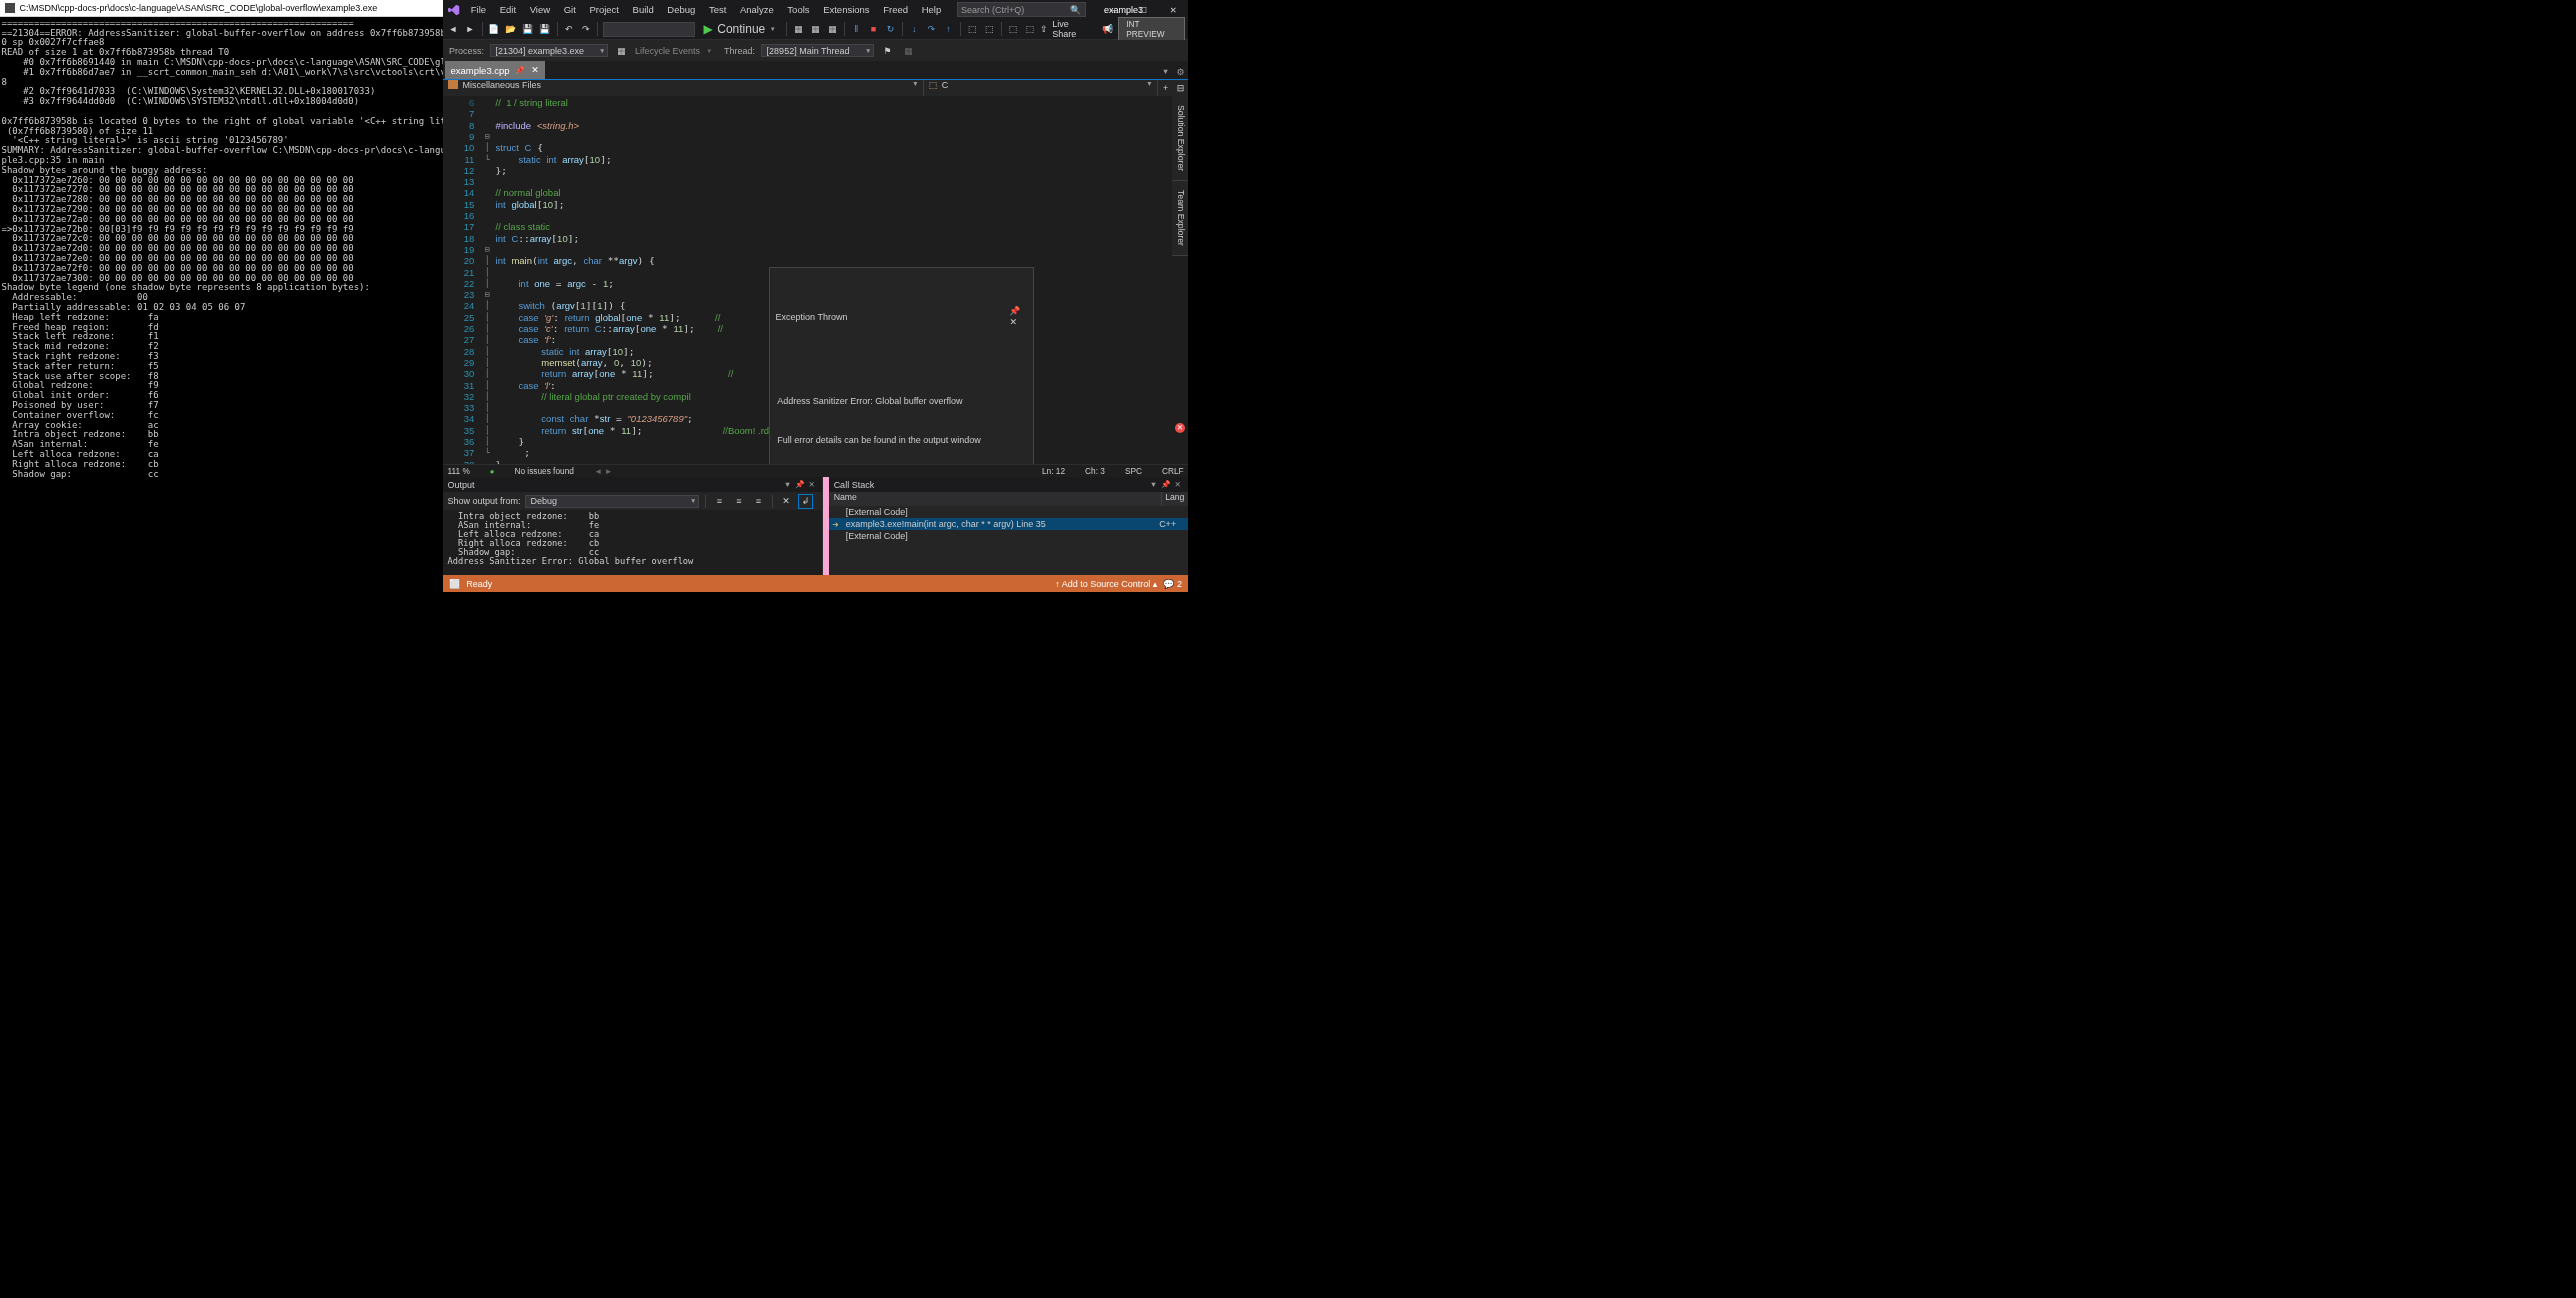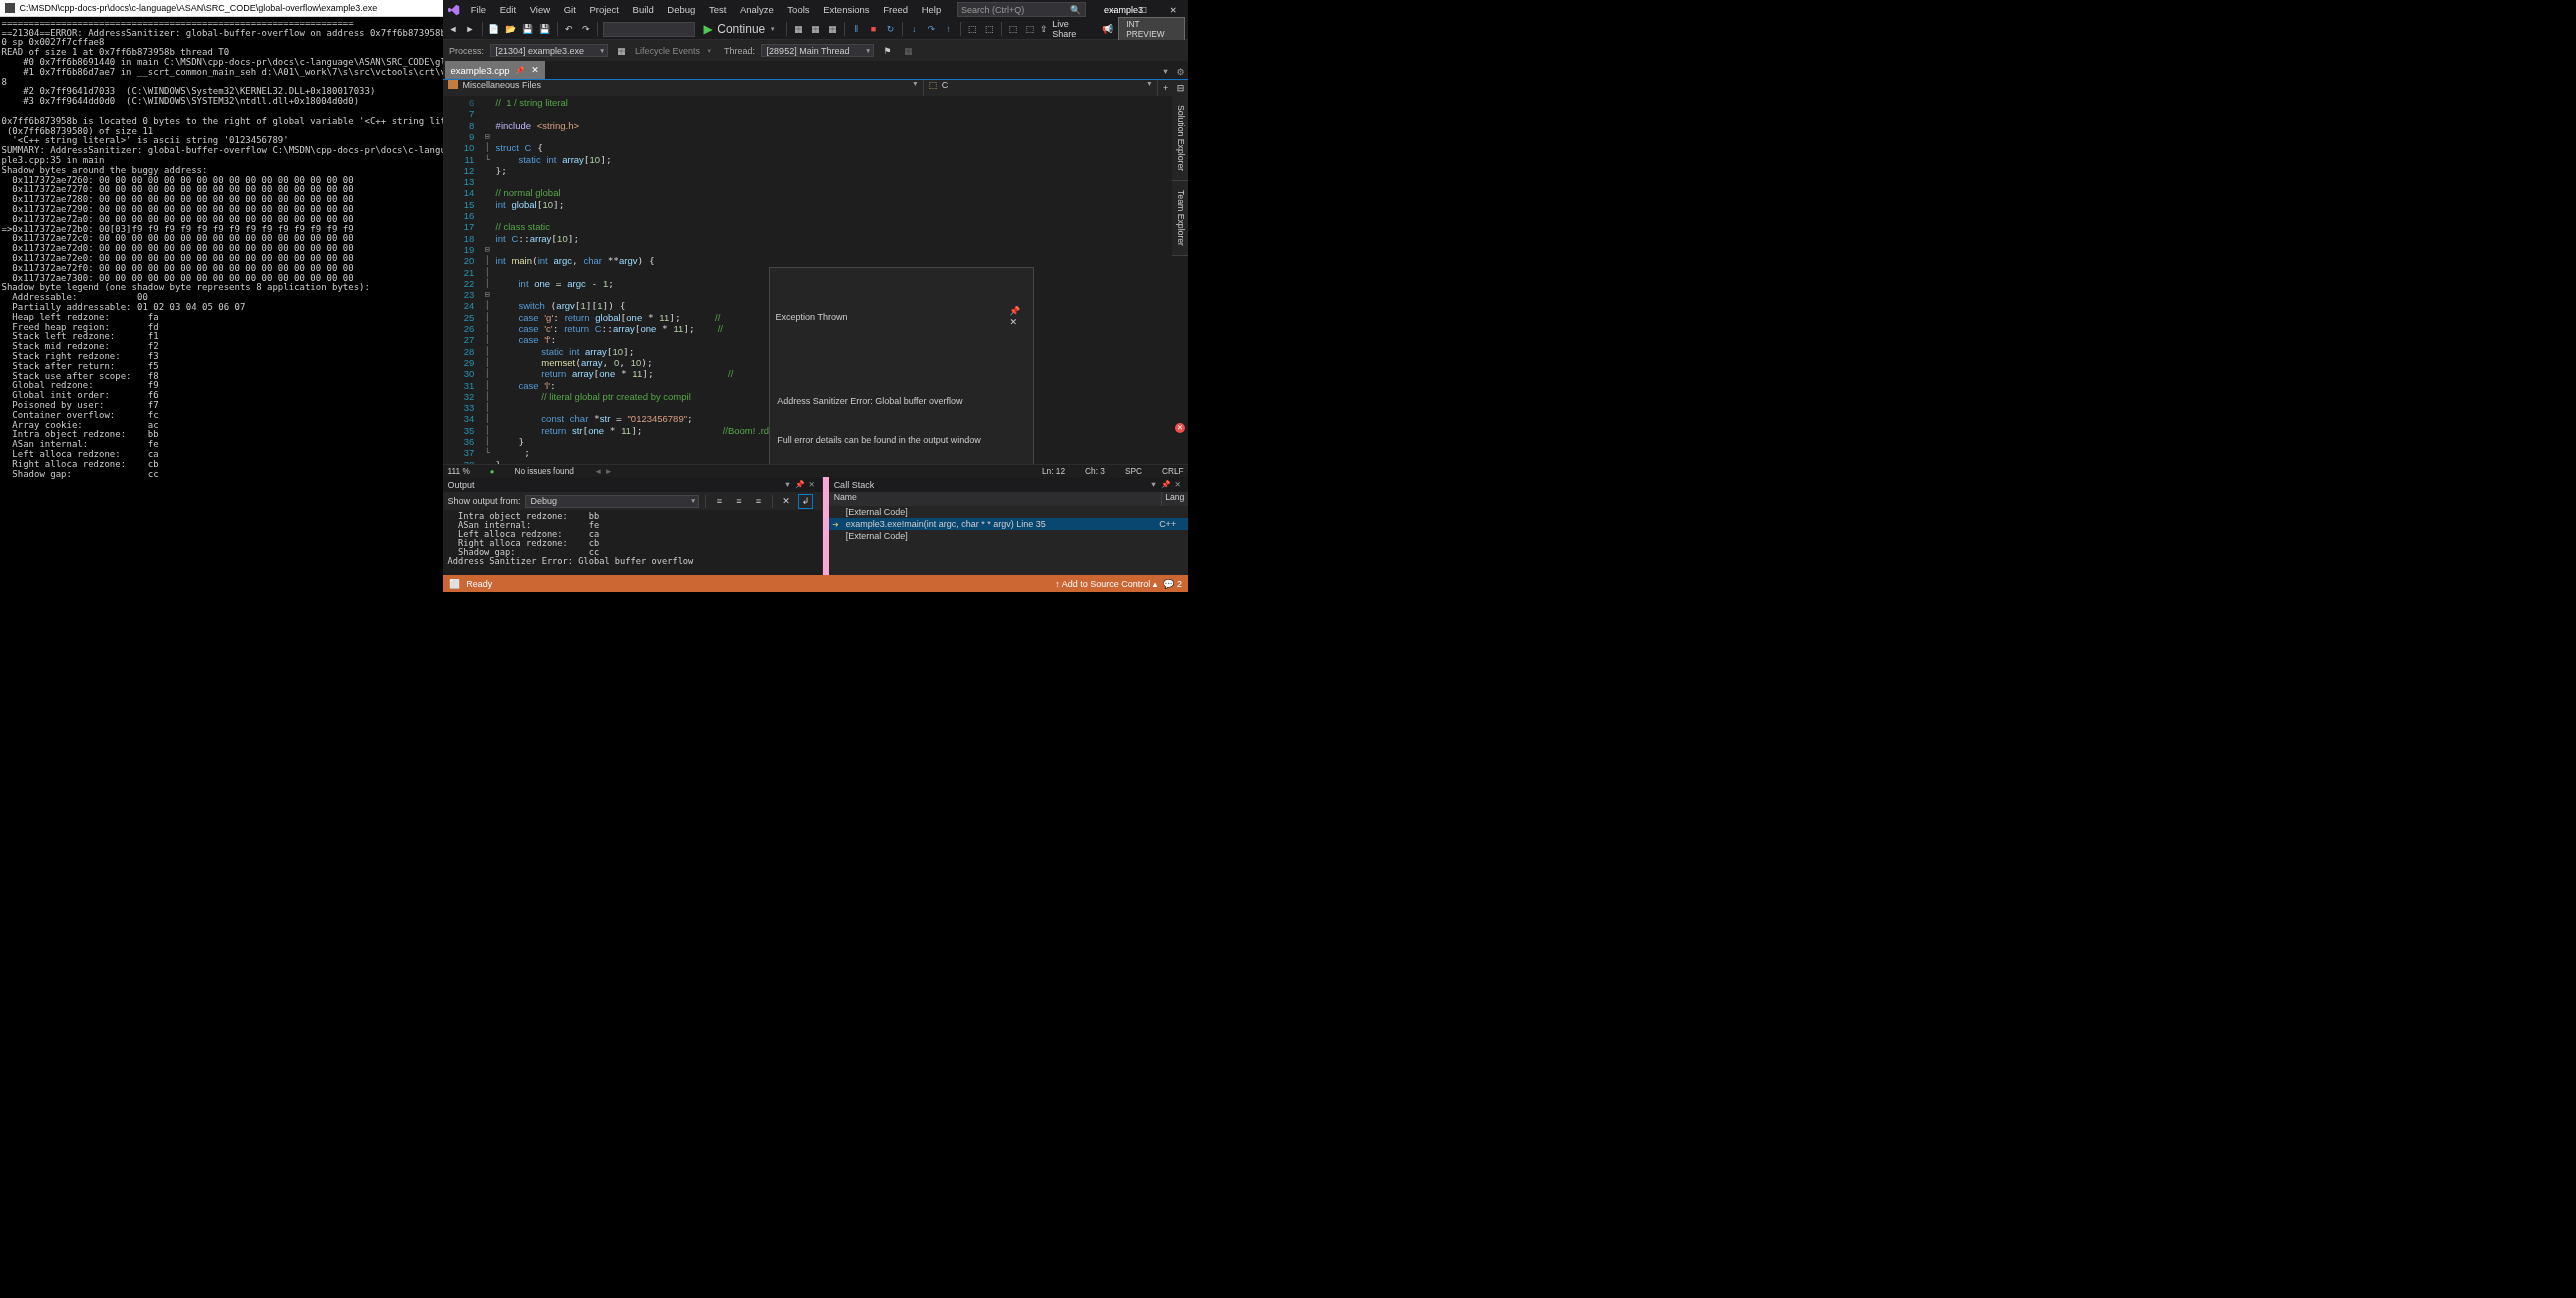--- a/index.html
+++ b/index.html
@@ -37,21 +37,21 @@
 .navbar { height:16.6px; background:#252526; border-top:0.8px solid #1177cc; display:flex; align-items:center; font-size:9px; color:#ccc; }
 .navbar .ncombo { flex:1; padding:0 4.5px; display:flex; align-items:flex-start; gap:4.5px; border-right:0.8px solid #3e3e42; height:100%; }
 .navbar .nfile-icon { width:10.6px; height:9px; background:#c27c3f; display:inline-block; }
 .editor-wrap { flex:1; display:flex; overflow:hidden; position:relative; }
 .right-tabs { position:absolute; right:0; top:0; width:16.6px; display:flex; flex-direction:column; background:#252526; }
 .right-tab { writing-mode:vertical-rl; text-orientation:mixed; color:#ccc; font-size:8.7px; padding:9px 2.3px; border-bottom:0.8px solid #3e3e42; }
 .gutter { width:39px; background:#1e1e1e; color:#2b91af; font-family:Consolas,monospace; font-size:9.5px; text-align:right; padding:1.5px 7.6px 0 0; line-height:11.3px; }
 .fold-col { width:10.6px; background:#1e1e1e; color:#888; font-family:Consolas,monospace; font-size:8.3px; line-height:11.3px; padding-top:1.5px; text-align:center; }
 .code { flex:1; background:#1e1e1e; color:#d4d4d4; font-family:Consolas,monospace; font-size:9.5px; line-height:11.3px; padding:1.5px 0 0 3px; white-space:pre; overflow:hidden; position:relative; }
 .tk-comment { color:#57a64a; } .tk-kw { color:#569cd6; } .tk-type { color:#569cd6; }
-.tk-func { color:#dcdcaa; } .tk-num { color:#b5cea8; } .tk-str { color:#d69d85; }
+.tk-func { color:#dcdcaa; } .tk-num { color:#b5cea8; } .tk-str { color:#d69d85;font-style:italic; }
 .tk-var { color:#9cdcfe; } .tk-macro { color:#beb7ff; }
 .popup { position:absolute; left:276px; top:171px; width:265px; background:#252526; border:0.8px solid #454545; color:#ccc; font-size:9px; }
 .popup-head { padding:4.5px 6px; display:flex; justify-content:space-between; align-items:center; }
 .popup-body { padding:3px 7.6px 7.6px 7.6px; }
 .popup-body p { margin:3px 0; }
 .err-dot { position:absolute; right:3px; top:327px; width:10.6px; height:10.6px; background:#f14c4c; border-radius:50%; color:#fff; display:flex; align-items:center; justify-content:center; font-size:7.6px; }
 .editor-status { height:13.6px; background:#1e1e1e; border-top:0.8px solid #2d2d30; display:flex; align-items:center; font-size:8.3px; color:#ccc; padding:0 4.5px; gap:20px; }
 .editor-status .ok { color:#4ec94e; font-size:7.6px; }
 .editor-status .spacer { flex:1; }
 .bottom-panels { height:98px; display:flex; background:#f9a8d4;gap:6px; }

